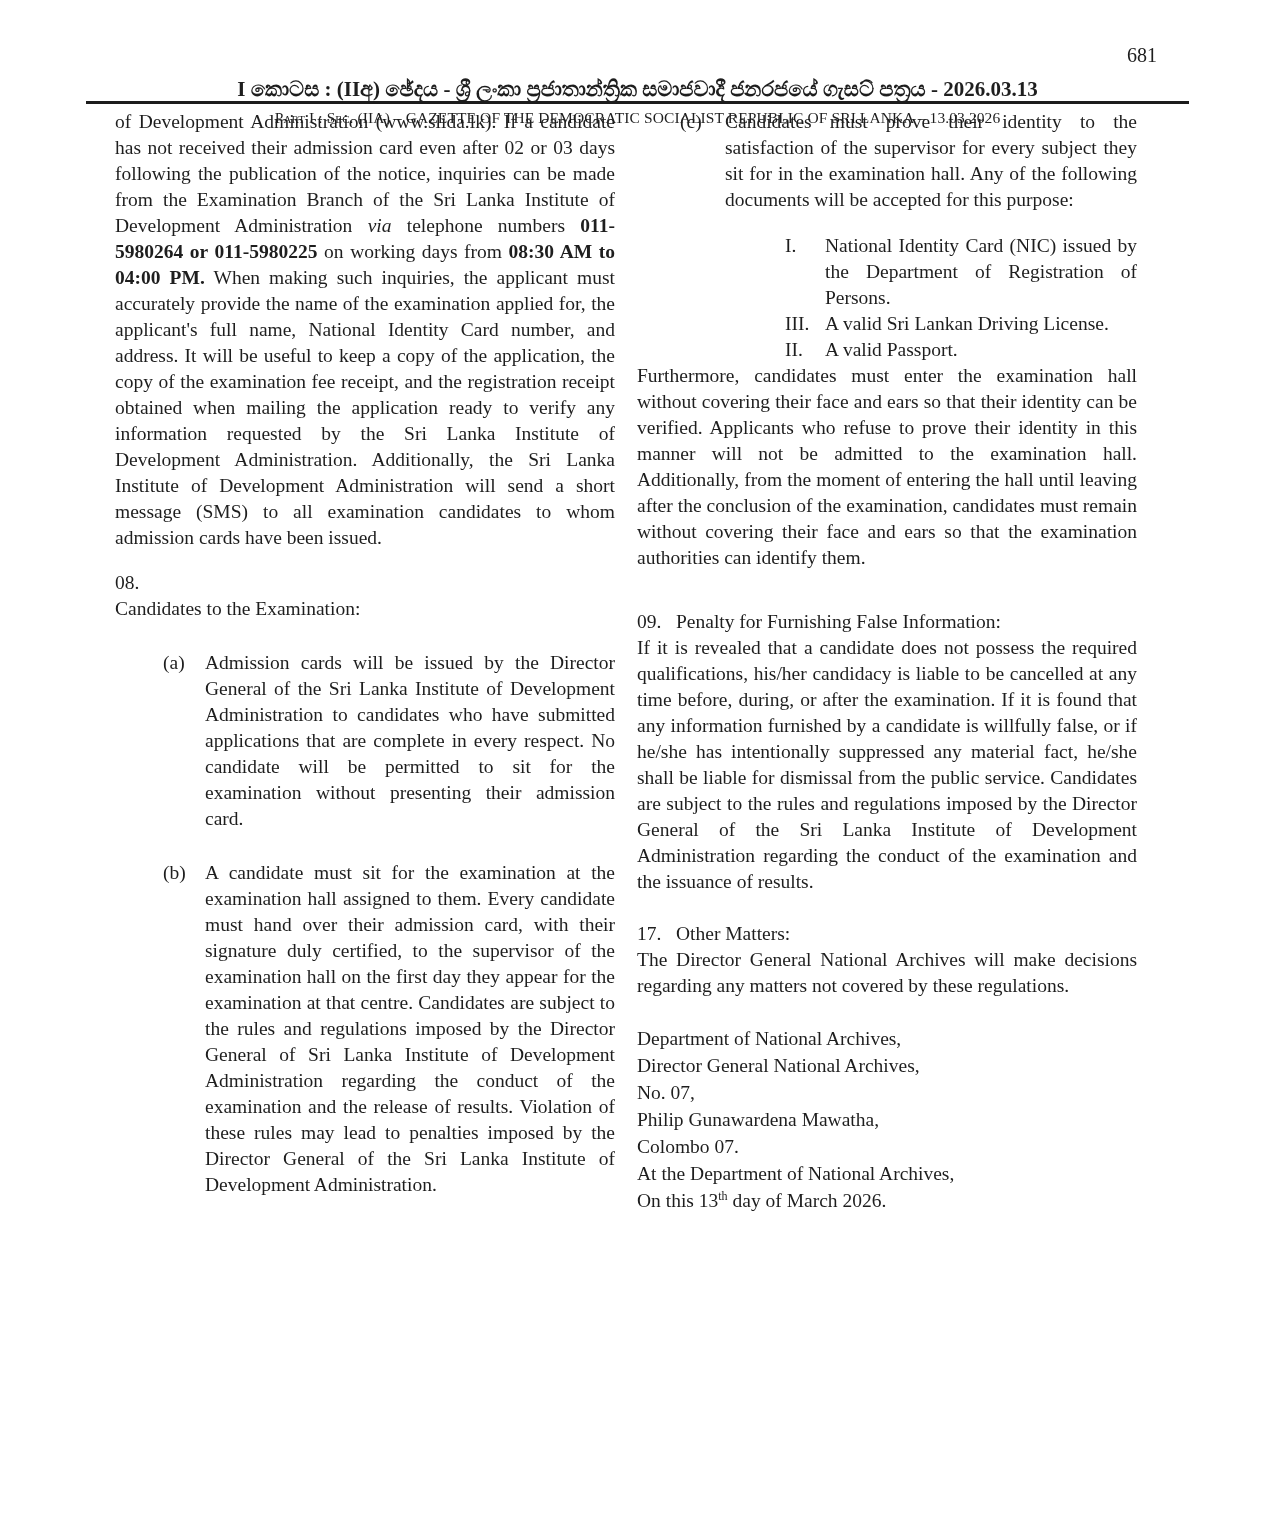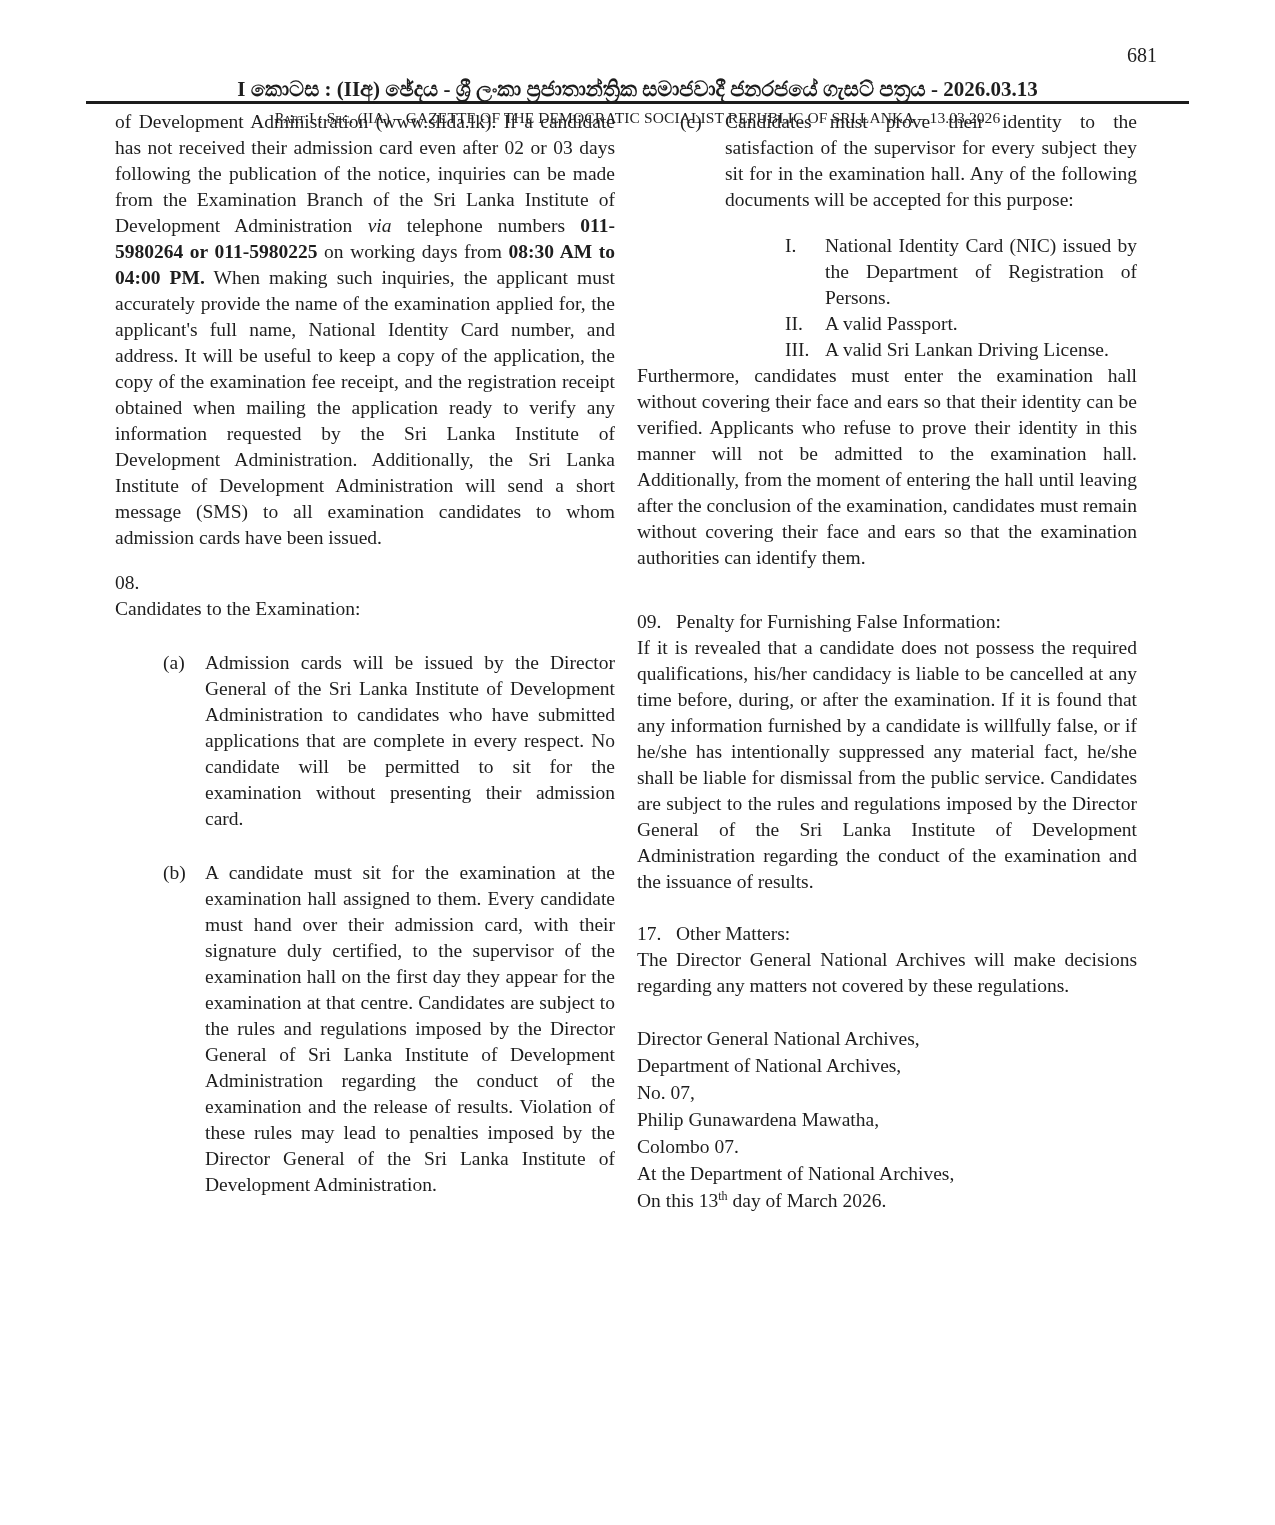--- a/index.html
+++ b/index.html
@@ -95,48 +95,48 @@
         <span class="marker-c">(c)</span>
         <span class="itext just">Candidates must prove their identity to the satisfaction of the supervisor for every subject they sit for in the examination hall. Any of the following documents will be accepted for this purpose:</span>
       </div>
 
       <div class="roman-list">
         <div class="roman-row">
           <span class="roman-marker">I.</span>
           <span class="roman-text just">National Identity Card (NIC) issued by the Department of Registration of Persons.</span>
         </div>
         <div class="roman-row">
+          <span class="roman-marker">III.</span>
+          <span class="roman-text">A valid Sri Lankan Driving License.</span>
+        </div>
+        <div class="roman-row">
           <span class="roman-marker">II.</span>
           <span class="roman-text">A valid Passport.</span>
-        </div>
-        <div class="roman-row">
-          <span class="roman-marker">III.</span>
-          <span class="roman-text">A valid Sri Lankan Driving License.</span>
         </div>
       </div>
 
       <p class="furthermore just">Furthermore, candidates must enter the examination hall without covering their face and ears so that their identity can be verified. Applicants who refuse to prove their identity in this manner will not be admitted to the examination hall. Additionally, from the moment of entering the hall until leaving after the conclusion of the examination, candidates must remain without covering their face and ears so that the examination authorities can identify them.</p>
 
       <div class="sec-head-r">
         <span class="sec-num-r">09.</span>
         <span>Penalty for Furnishing False Information:</span>
       </div>
 
       <p class="body-r just">If it is revealed that a candidate does not possess the required qualifications, his/her candidacy is liable to be cancelled at any time before, during, or after the examination. If it is found that any information furnished by a candidate is willfully false, or if he/she has intentionally suppressed any material fact, he/she shall be liable for dismissal from the public service. Candidates are subject to the rules and regulations imposed by the Director General of the Sri Lanka Institute of Development Administration regarding the conduct of the examination and the issuance of results.</p>
 
       <div class="sec-head-r mt26">
         <span class="sec-num-r">17.</span>
         <span>Other Matters:</span>
       </div>
 
       <p class="body-r just">The Director General National Archives will make decisions regarding any matters not covered by these regulations.</p>
 
       <div class="signature">
+        <div class="sig-line">Department of National Archives,</div>
         <div class="sig-line">Director General National Archives,</div>
-        <div class="sig-line">Department of National Archives,</div>
         <div class="sig-line">No. 07,</div>
         <div class="sig-line">Philip Gunawardena Mawatha,</div>
         <div class="sig-line">Colombo 07.</div>
         <div class="sig-line">At the Department of National Archives,</div>
         <div class="sig-line"><span>On this 13</span><sup>th</sup><span> day of March 2026.</span></div>
       </div>
 
     </section>
   </div>
 </div>

